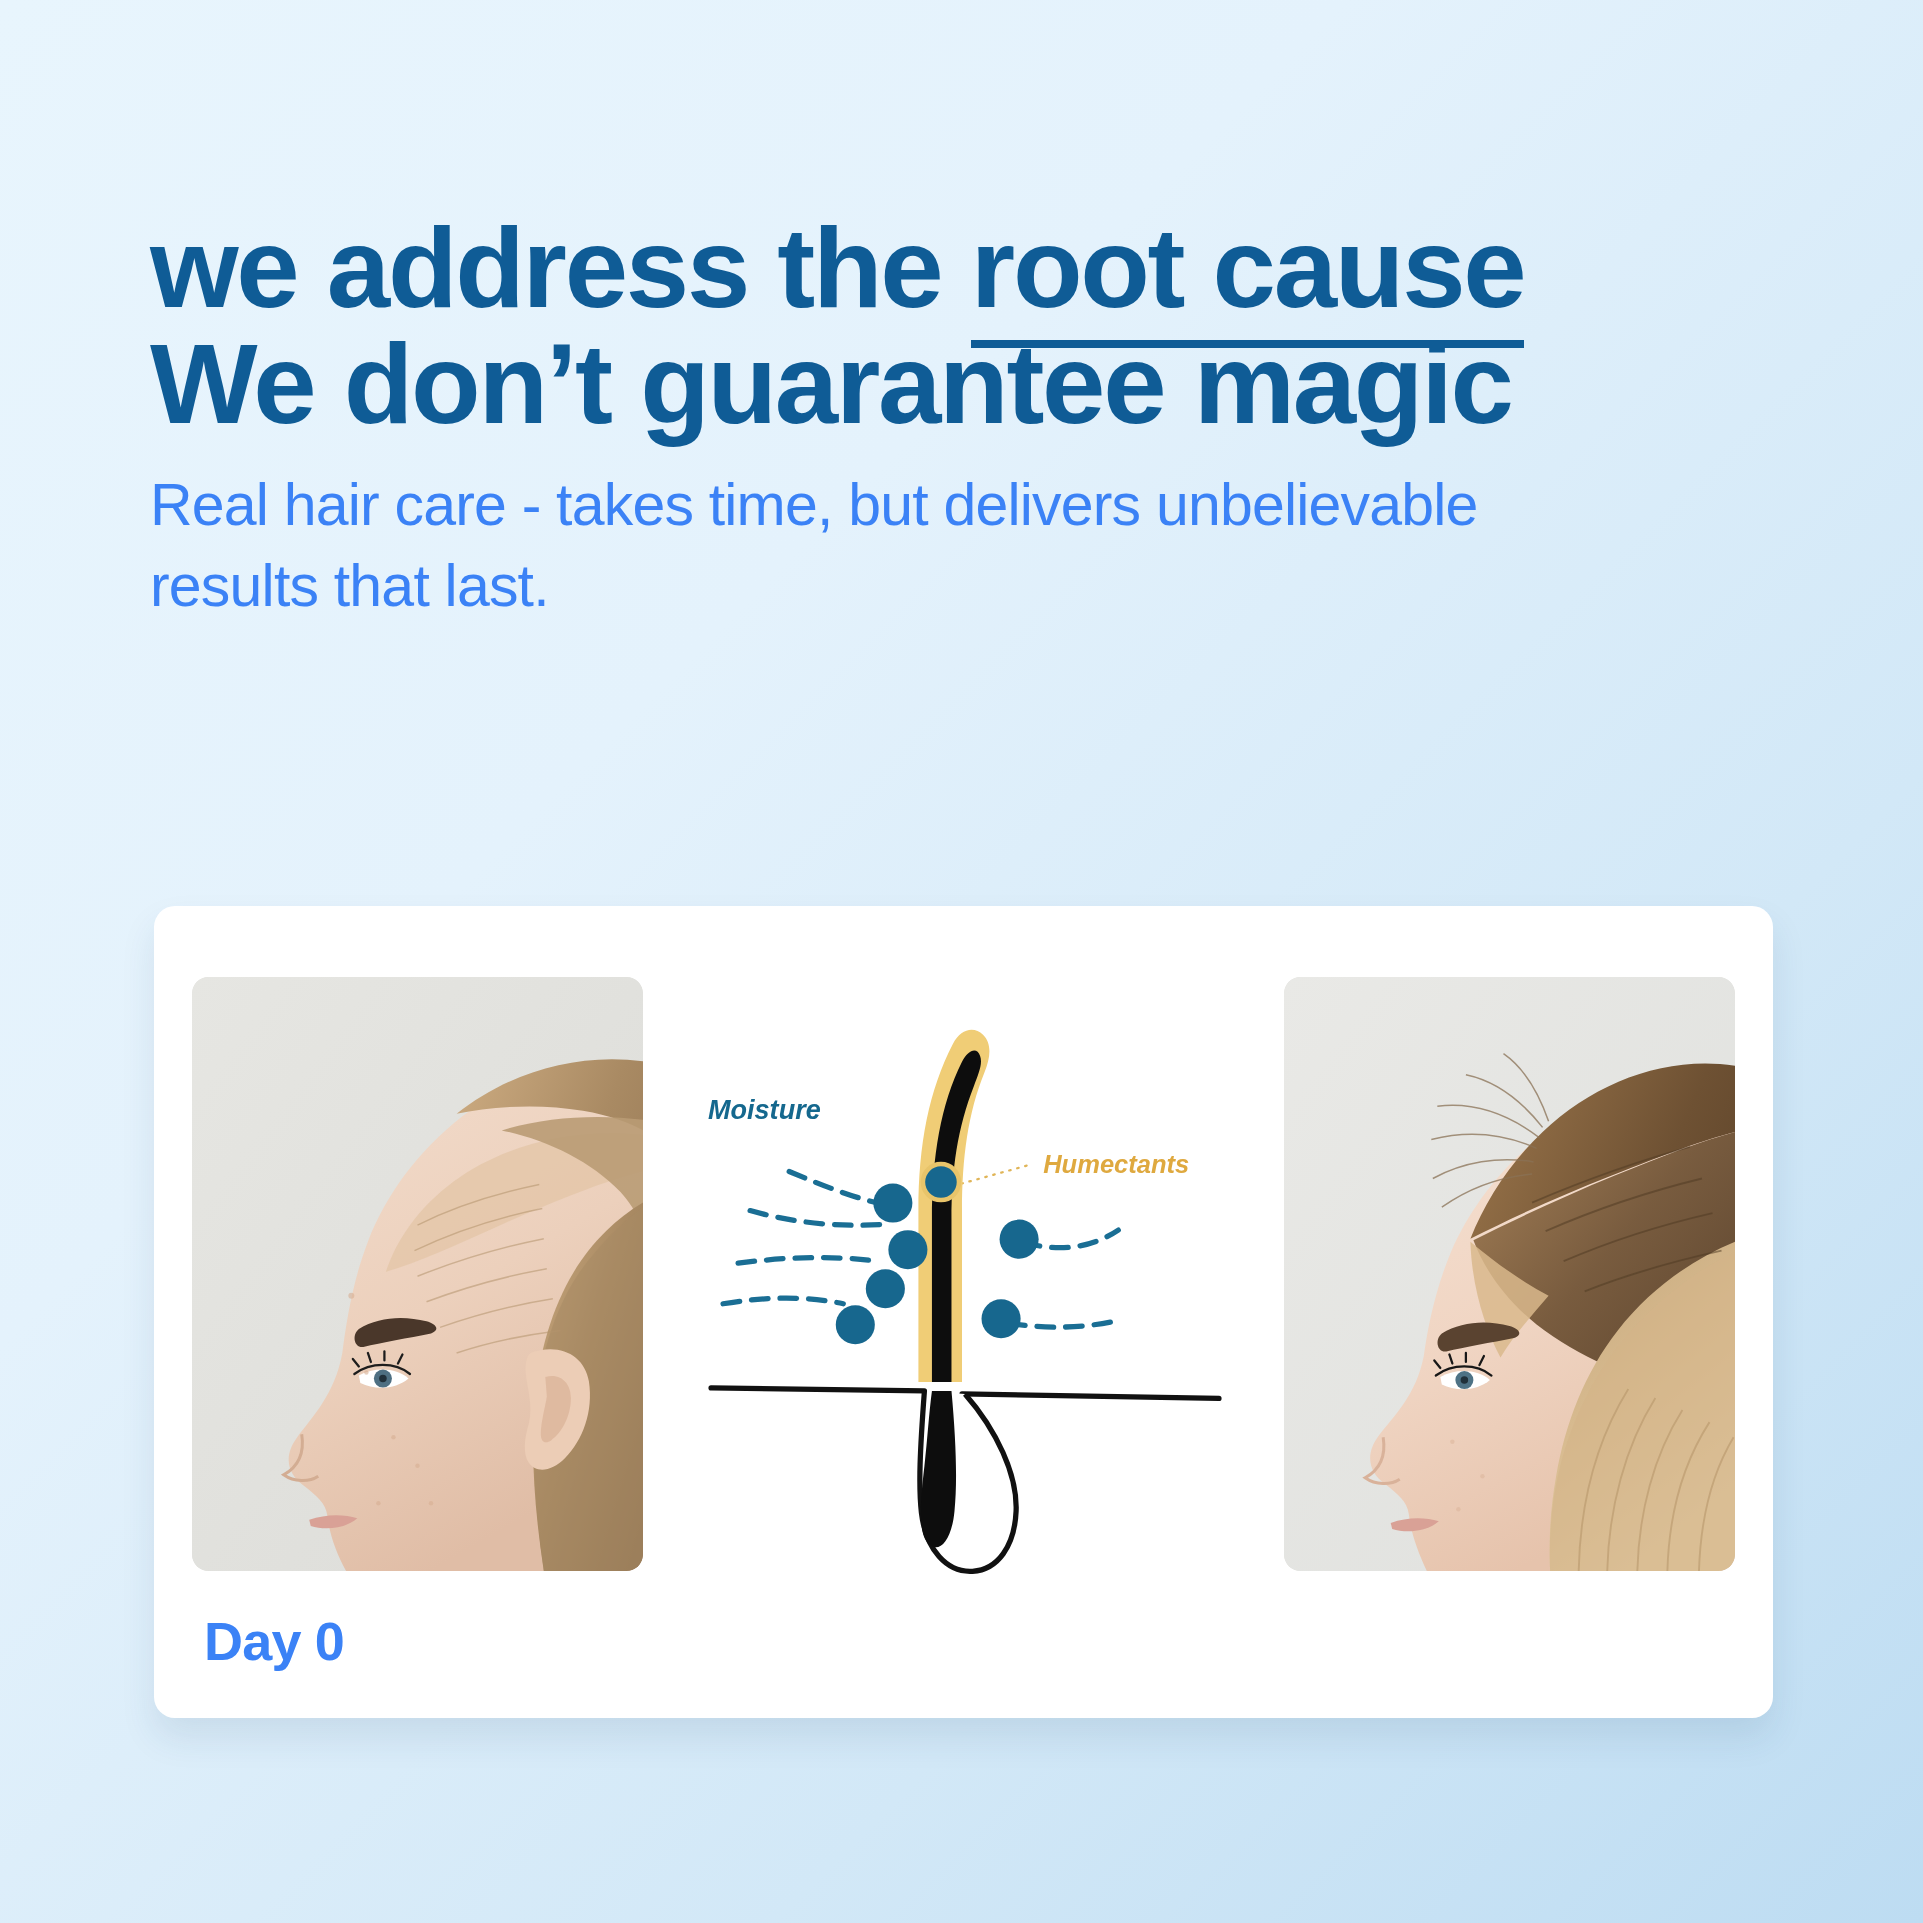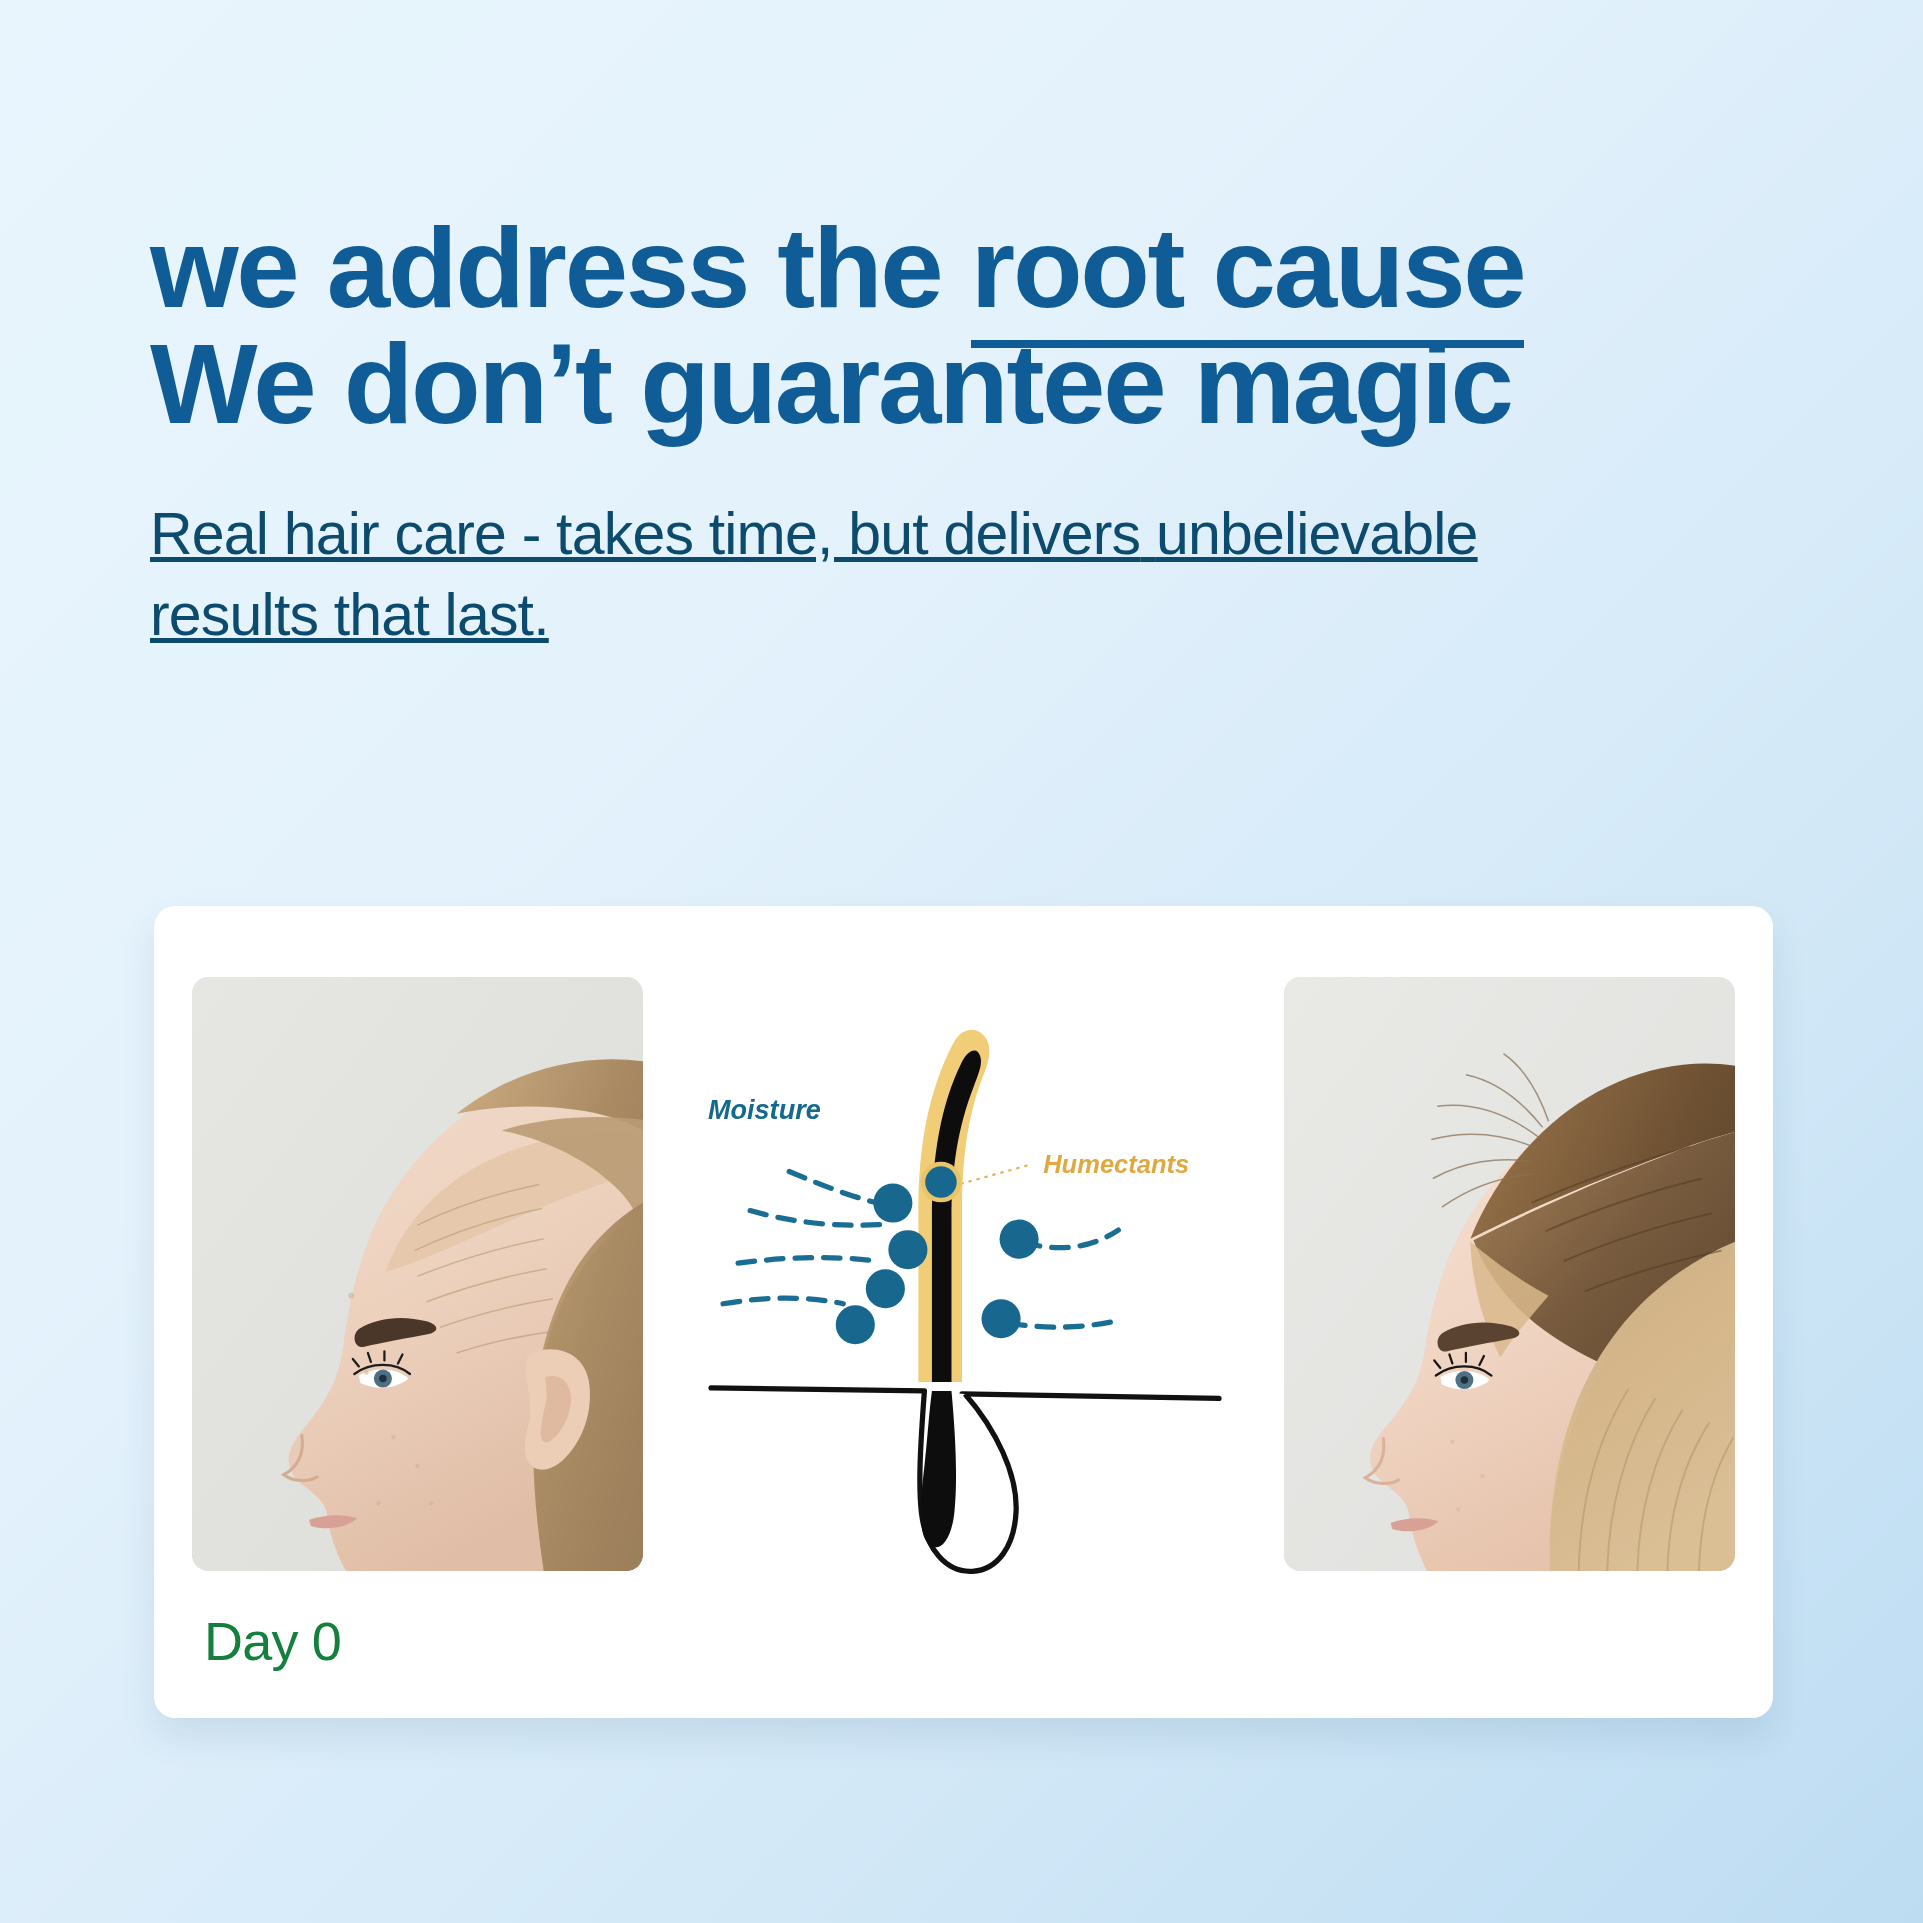--- a/index.html
+++ b/index.html
@@ -23,28 +23,27 @@
     line-height:1.02;
     letter-spacing:-2.3px;
   }
   .headline .line { display:block; white-space:nowrap; }
   .headline .underlined {
     border-bottom:8.3px solid #0f5c96;
     padding-bottom:9px;
   }
 
   .subhead {
-    margin-top:51px;
-    color:#0c4a6e;
+    margin-top:22px;
+    color:#3b82f6;
     font-weight:400;
     font-size:59px;
     line-height:1.38;
     letter-spacing:-0.8px;
     max-width:1353px;
-    text-decoration:underline;
   }
 
   
   .card {
     position:absolute;
     left:154px; top:906px;
     width:1619px; height:812px;
     background:#ffffff;
     border-radius:21px;
     box-shadow:0 19.5px 35px rgba(25,70,110,0.10);
@@ -64,22 +63,22 @@
     width:451px; height:594px;
     border-radius:16.5px;
     overflow:hidden;
     position:relative;
     background:#e2e2de;
   }
   .photo svg { display:block; width:100%; height:100%; }
 
   .day-label {
     margin-top:39px;
-    color:#15803d;
-    font-weight:400;
+    color:#3b82f6;
+    font-weight:700;
     font-size:54px;
     letter-spacing:-0.8px;
   }
   .pane.left  .day-label { text-align:left;  padding-left:12px; }
   .pane.right .day-label { text-align:right; padding-right:12px; }
 
   
   .diagram { width:541px; height:624px; position:relative; margin-top:7.5px;font-style:italic; }
   .diagram svg { display:block; width:100%; height:100%; }
 

